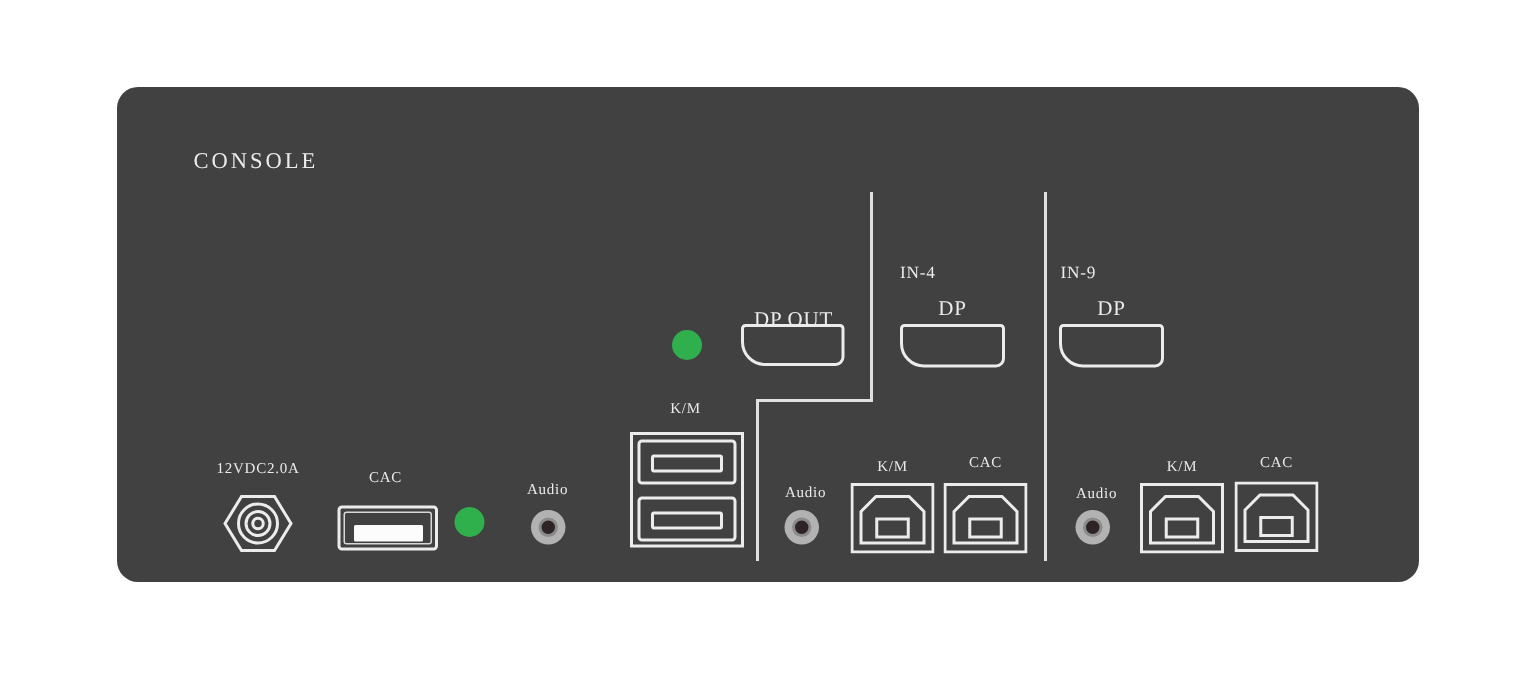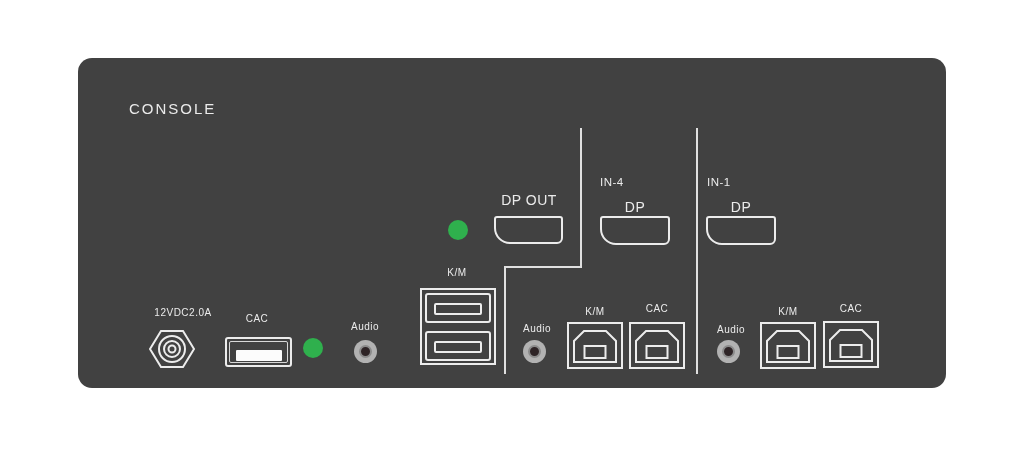--- a/index.html
+++ b/index.html
@@ -13,21 +13,21 @@
     --jack-mid: #8b8b8b;
     --jack-center: #2e2426;
     --tongue: #fcfcfc;
   }
   * { margin: 0; padding: 0; }
   html,body { background: var(--bg); }
   .stage {
     position: relative;
     width: 1024px; height: 452px;
     background: var(--bg);
-    font-family: Liberation Sans, sans-serif;
+    font-family: Liberation Serif, serif;
     overflow: hidden;
   }
   .panel {
     position: absolute;
     left: 78px; top: 58px;
     width: 868px; height: 330px;
     background: var(--panel-bg);
     border-radius: 14px;
   }
   .lbl {
@@ -116,32 +116,32 @@
   <div class="panel"></div>
 
   <span class="lbl lbl-left title" style="left:129px; top:100px;">CONSOLE</span>
 
   <div class="divider" style="left:580px; top:128px; width:2px; height:140px;"></div>
   <div class="divider" style="left:504px; top:266px; width:78px; height:2px;"></div>
   <div class="divider" style="left:504px; top:266px; width:2px; height:108px;"></div>
   <div class="divider" style="left:696px; top:128px; width:2px; height:246px;"></div>
 
   <div class="led" style="left:448px; top:220px;"></div>
-  <span class="lbl dp-lbl" style="left:529px; top:192px;">DP OUT</span>
+  <span class="lbl dp-lbl" style="left:529px; top:206px;">DP OUT</span>
   <div class="dp-conn" style="left:494px; top:216px; width:69px; height:28px;"></div>
 
   <span class="lbl lbl-left sect" style="left:600px; top:176px;">IN-4</span>
   <span class="lbl dp-lbl" style="left:635px; top:199px;">DP</span>
   <div class="dp-conn" style="left:600px; top:216px; width:70px; height:29px;"></div>
 
-  <span class="lbl lbl-left sect" style="left:707px; top:176px;">IN-1</span>
+  <span class="lbl lbl-left sect" style="left:707px; top:176px;">IN-9</span>
   <span class="lbl dp-lbl" style="left:741px; top:199px;">DP</span>
   <div class="dp-conn" style="left:706px; top:216px; width:70px; height:29px;"></div>
 
-  <span class="lbl" style="left:183px; top:307px;">12VDC2.0A</span>
+  <span class="lbl" style="left:172px; top:307px;">12VDC2.0A</span>
   <div class="dcjack" style="left:148px; top:328px;">
     <svg width="48" height="42" viewBox="0 0 48 42">
       <polygon class="stroke" points="2,21 13,3 35,3 46,21 35,39 13,39"></polygon>
       <circle class="stroke" cx="24" cy="21" r="13"></circle>
       <circle class="stroke" cx="24" cy="21" r="8"></circle>
       <circle class="stroke" cx="24" cy="21" r="3.5"></circle>
     </svg>
   </div>
 
   <span class="lbl" style="left:257px; top:313px;">CAC</span>

